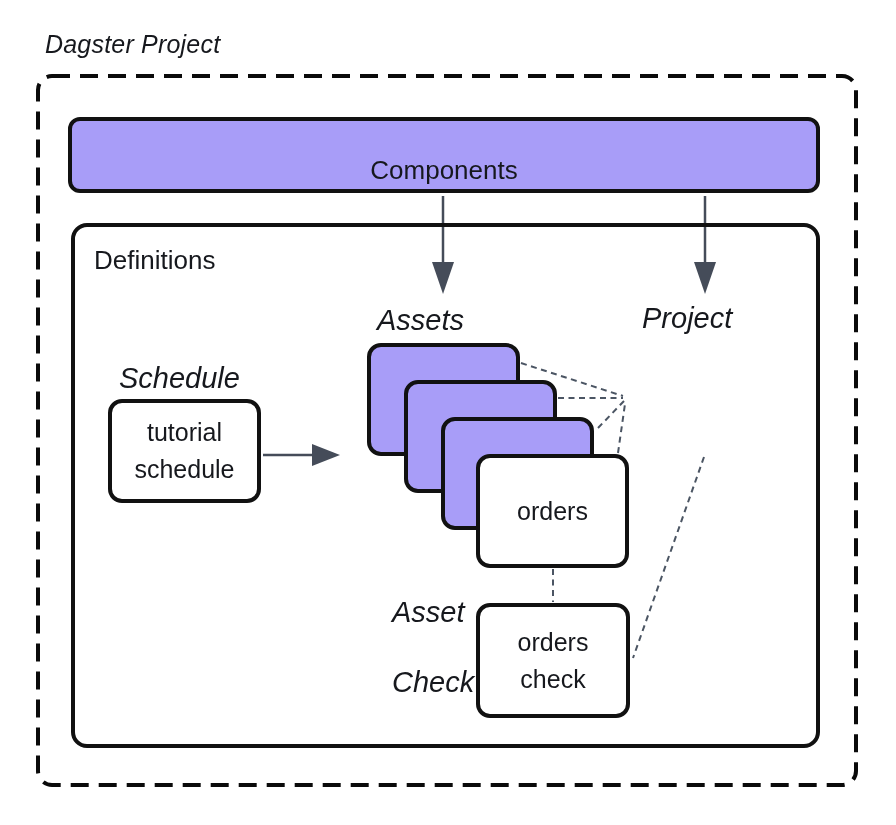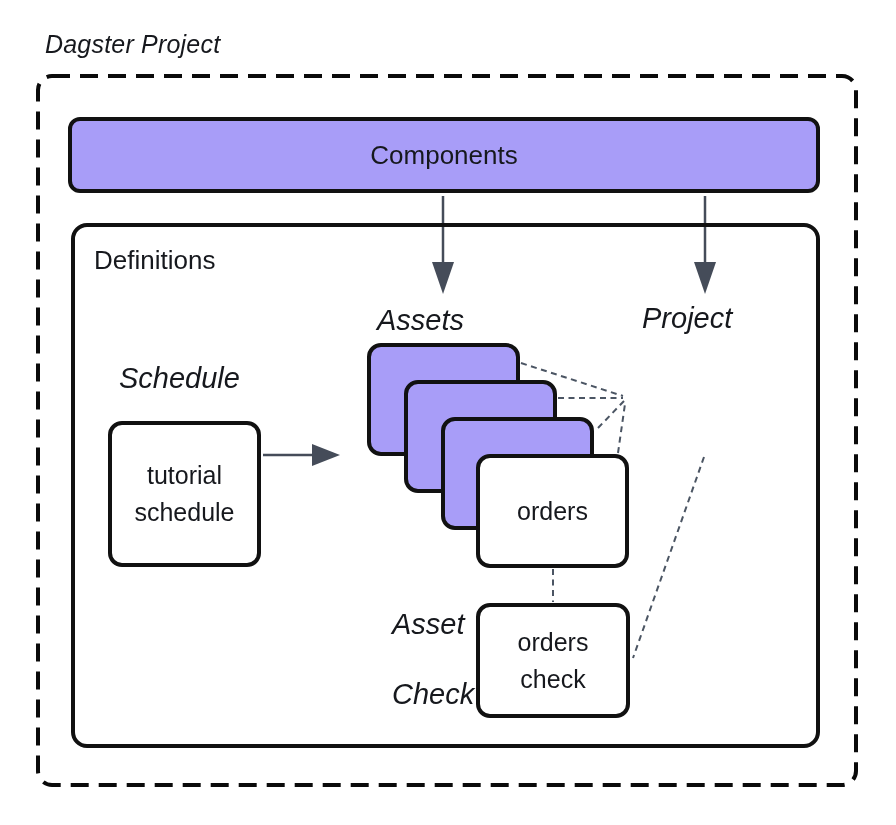--- a/index.html
+++ b/index.html
@@ -27,40 +27,41 @@
     position:absolute;box-sizing:border-box;
     border:4px solid var(--box-border);border-radius:14px;
     background:#fff;
     display:flex;flex-direction:column;align-items:center;justify-content:center;
     font-size:25px;line-height:37px;text-align:center;
   }
   .node.purple{background:var(--purple);}
   .components-bar{
     left:68px;top:117px;width:752px;height:76px;border-radius:12px;
     font-size:26px;
+    justify-content:flex-end;
   }
   .definitions-box{
     left:71px;top:223px;width:749px;height:525px;border-radius:16px;
     background:transparent;border-width:4px;
   }
   .section-label{
     position:absolute;font-size:29px;font-style:italic;line-height:35px;white-space:pre-line;
   }
   .definitions-label{position:absolute;left:94px;top:245px;font-size:26px;}
   .stack1{left:367px;top:343px;width:153px;height:113px;}
   .stack2{left:404px;top:380px;width:153px;height:113px;}
   .stack3{left:441px;top:417px;width:153px;height:113px;}
   .orders-aggregation{left:476px;top:454px;width:153px;height:114px;}
-  .tutorial-schedule{left:108px;top:399px;width:153px;height:146px;margin-top:22px;}
+  .tutorial-schedule{left:108px;top:399px;width:153px;height:104px;}
   .duckdb{left:630px;top:342px;width:153px;height:114px;}
   .orders-check{left:476px;top:603px;width:154px;height:115px;}
   .assets-label{left:377px;top:303px;}
   .schedule-label{left:119px;top:361px;}
   .resource-label{left:642px;top:301px;}
-  .asset-check-label{left:392px;top:572px;}
+  .asset-check-label{left:392px;top:560px;}
 </style>
 </head>
 <body>
 
 <div class="canvas">
 
   <svg class="layer" width="896" height="825" viewBox="0 0 896 825">
 
     <rect class="boundary-rect" x="38" y="76" width="818" height="709" rx="14" stroke-dasharray="18 10"></rect>
 

